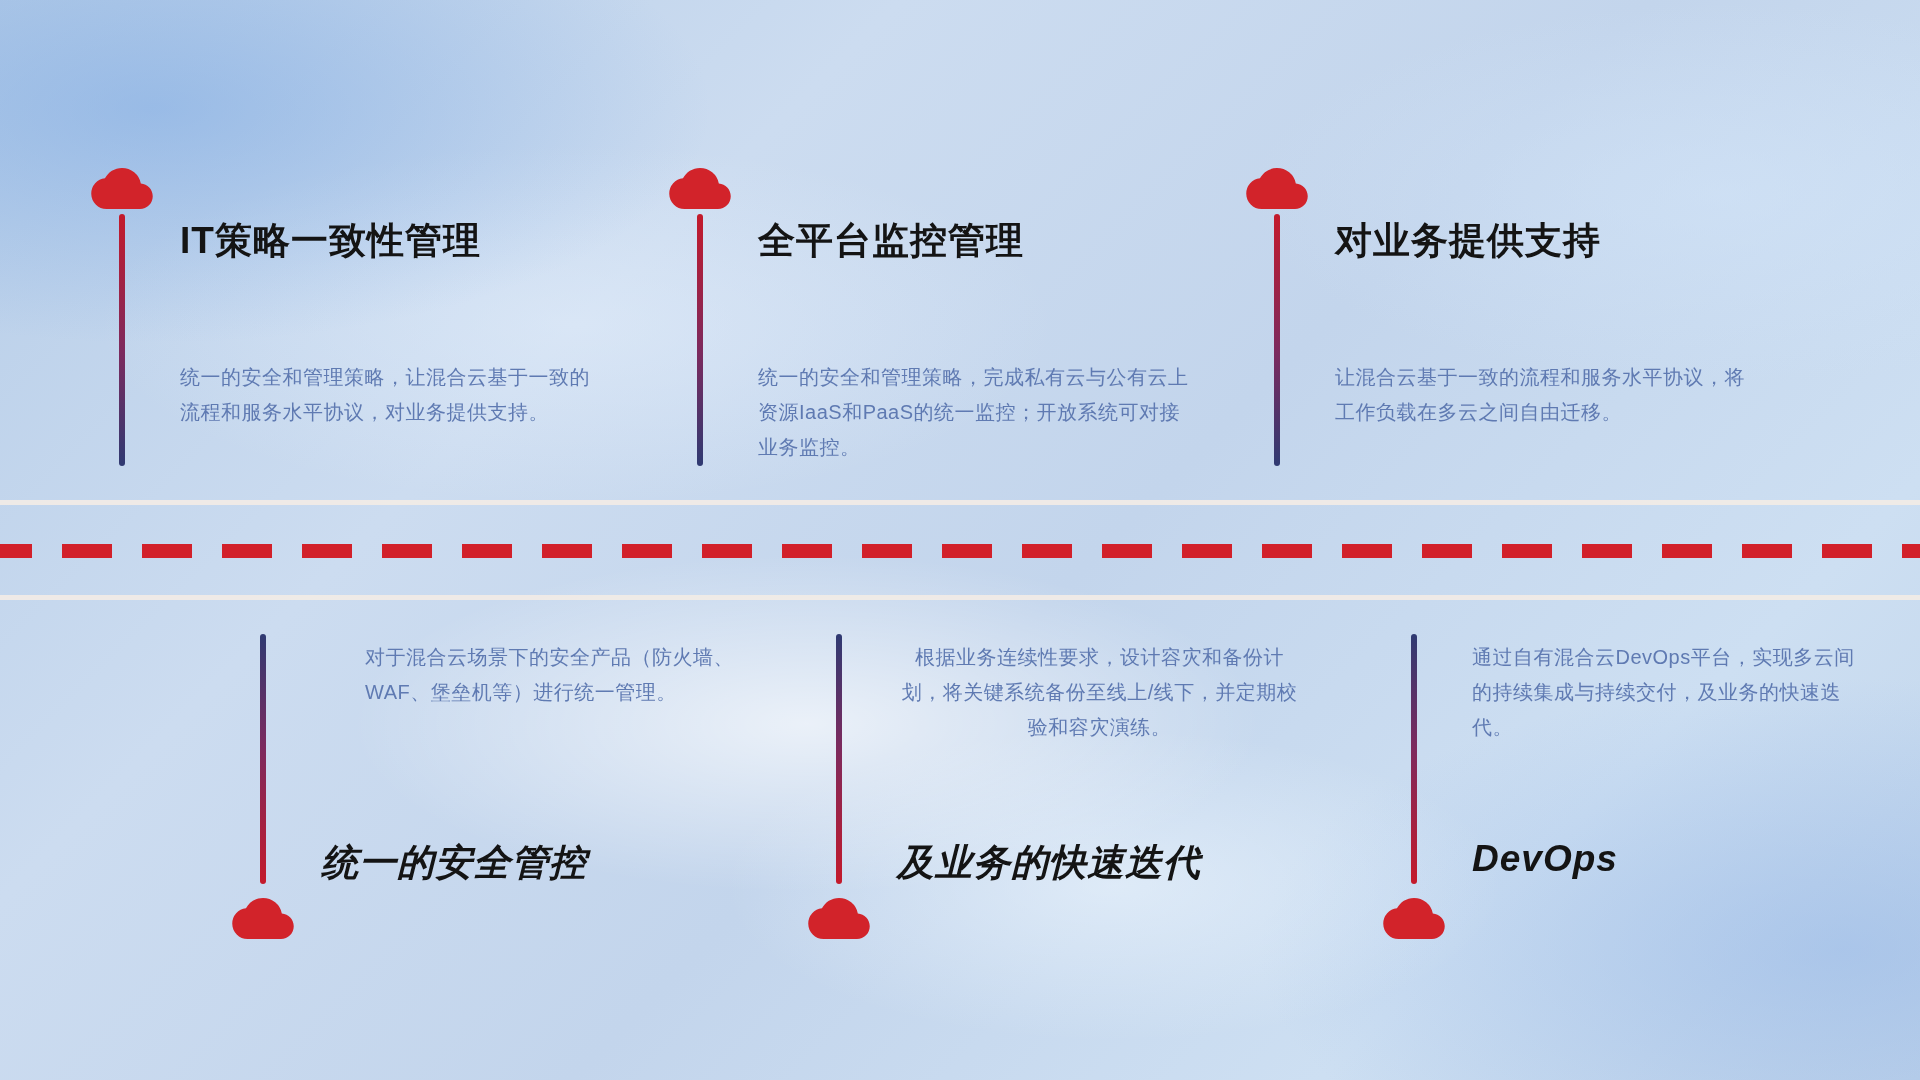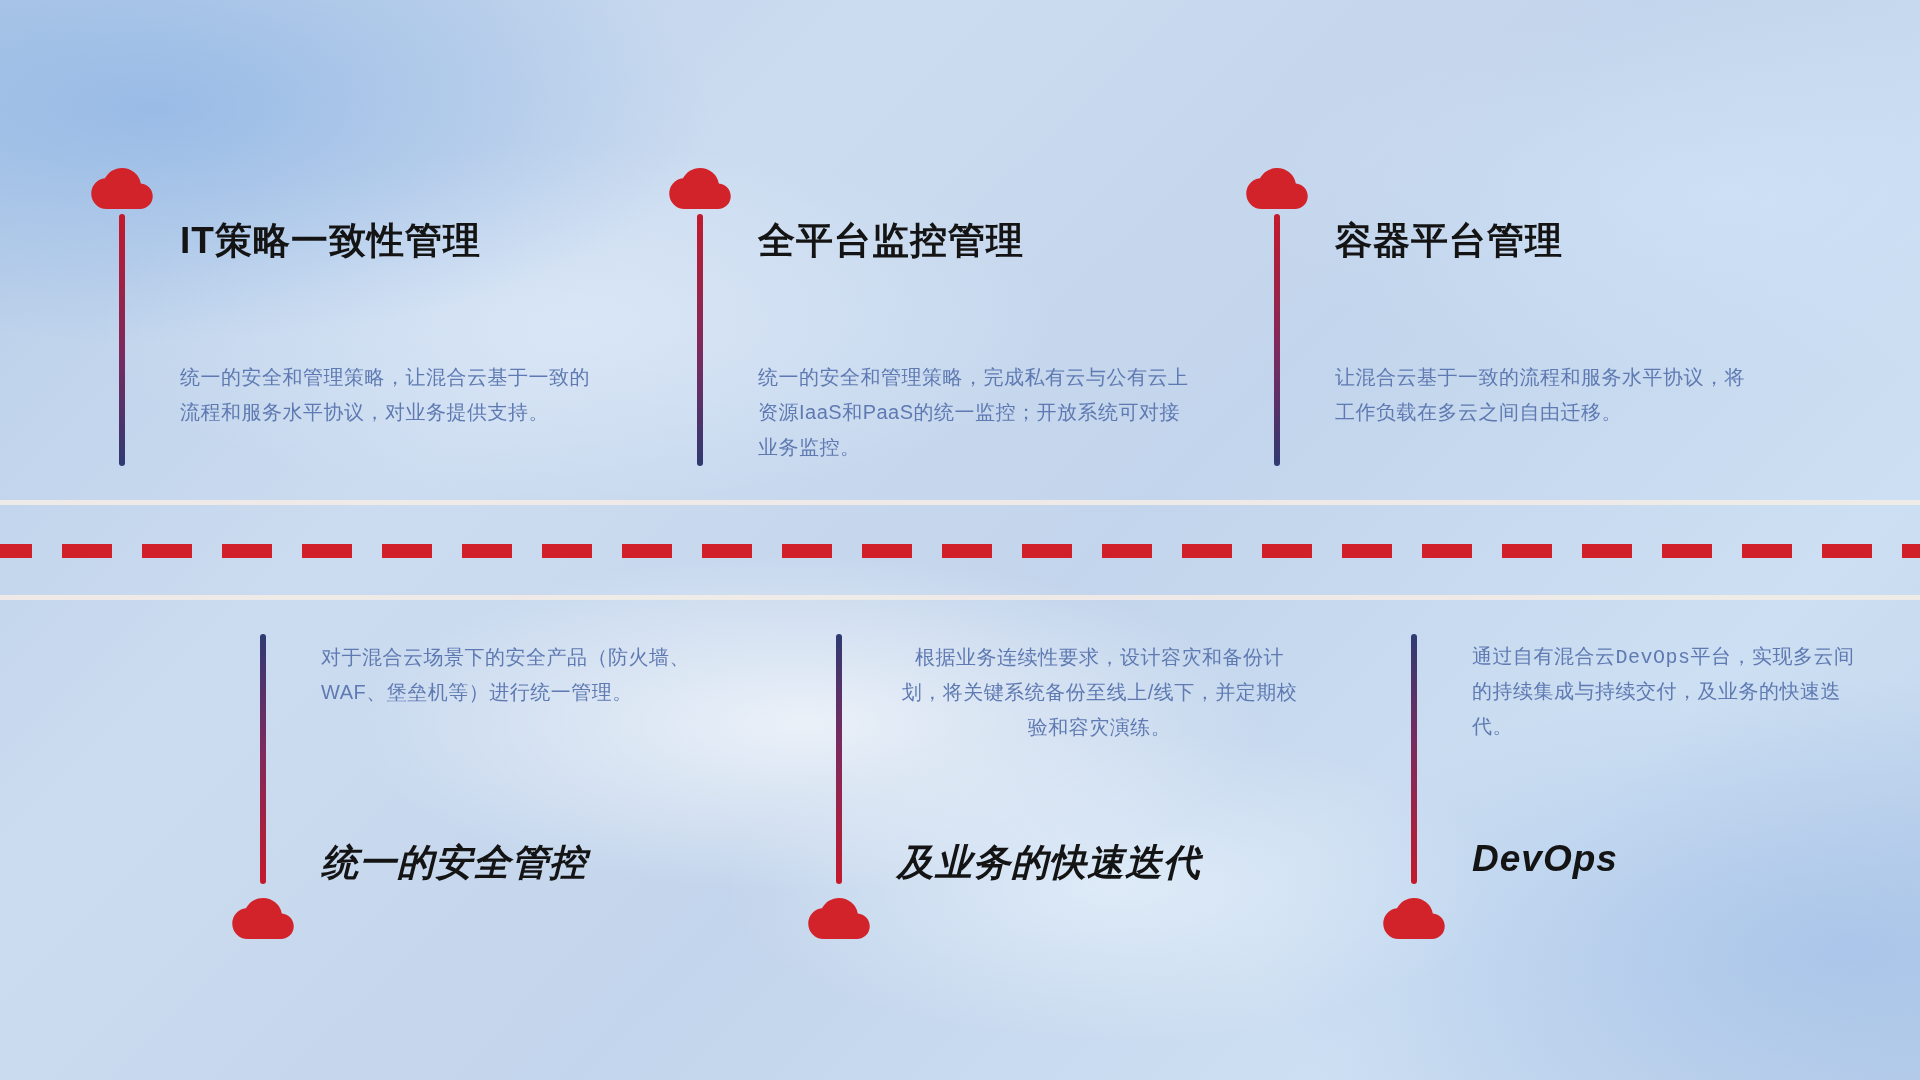--- a/index.html
+++ b/index.html
@@ -60,21 +60,21 @@
   .item.bottom .feature-title{top:208px;font-style:italic;}
 
   .feature-desc{
     position:absolute;left:58px;
     font-size:20px;line-height:35px;color:var(--desc-text,#5f7ab2);
     letter-spacing:.5px;
   }
   .item.top .feature-desc{top:192px;}
   .item.bottom .feature-desc{top:10px;}
 
-  .w415{width:415px;} .w440{width:440px;} .w400{width:400px;} .w405{width:405px;text-align:center;} .w395{width:395px;font-family:Liberation Mono, monospace;}
+  .w415{width:415px;} .w440{width:440px;} .w400{width:400px;margin-left:44px;} .w405{width:405px;text-align:center;} .w395{width:395px;}
 </style>
 </head>
 <body>
 
 <div class="canvas">
 
   <div>
     <div class="road-line top"></div>
     <div class="road-dash"></div>
     <div class="road-line bottom"></div>
@@ -102,21 +102,21 @@
     <div class="feature-desc w440">统一的安全和管理策略，完成私有云与公有云上资源IaaS和PaaS的统一监控；开放系统可对接业务监控。</div>
   </div>
 
   <div class="item top" style="left:1277px">
     <div class="cloud">
       <svg viewBox="0 4 24 16" width="62" height="41" aria-hidden="true">
           <path fill="currentColor" d="M19.35 10.04A7.49 7.49 0 0 0 12 4C9.11 4 6.6 5.64 5.35 8.04A5.994 5.994 0 0 0 0 14c0 3.31 2.69 6 6 6h13c2.76 0 5-2.24 5-5 0-2.64-2.05-4.78-4.65-4.96z"></path>
         </svg>
     </div>
     <div class="vline"></div>
-    <div class="feature-title">容器平台管理</div>
+    <div class="feature-title">对业务提供支持</div>
     <div class="feature-desc w415">让混合云基于一致的流程和服务水平协议，将工作负载在多云之间自由迁移。</div>
   </div>
 
   <div class="item bottom" style="left:263px">
     <div class="vline"></div>
     <div class="feature-desc w400">对于混合云场景下的安全产品（防火墙、WAF、堡垒机等）进行统一管理。</div>
     <div class="feature-title">统一的安全管控</div>
     <div class="cloud">
       <svg viewBox="0 4 24 16" width="62" height="41" aria-hidden="true">
           <path fill="currentColor" d="M19.35 10.04A7.49 7.49 0 0 0 12 4C9.11 4 6.6 5.64 5.35 8.04A5.994 5.994 0 0 0 0 14c0 3.31 2.69 6 6 6h13c2.76 0 5-2.24 5-5 0-2.64-2.05-4.78-4.65-4.96z"></path>

